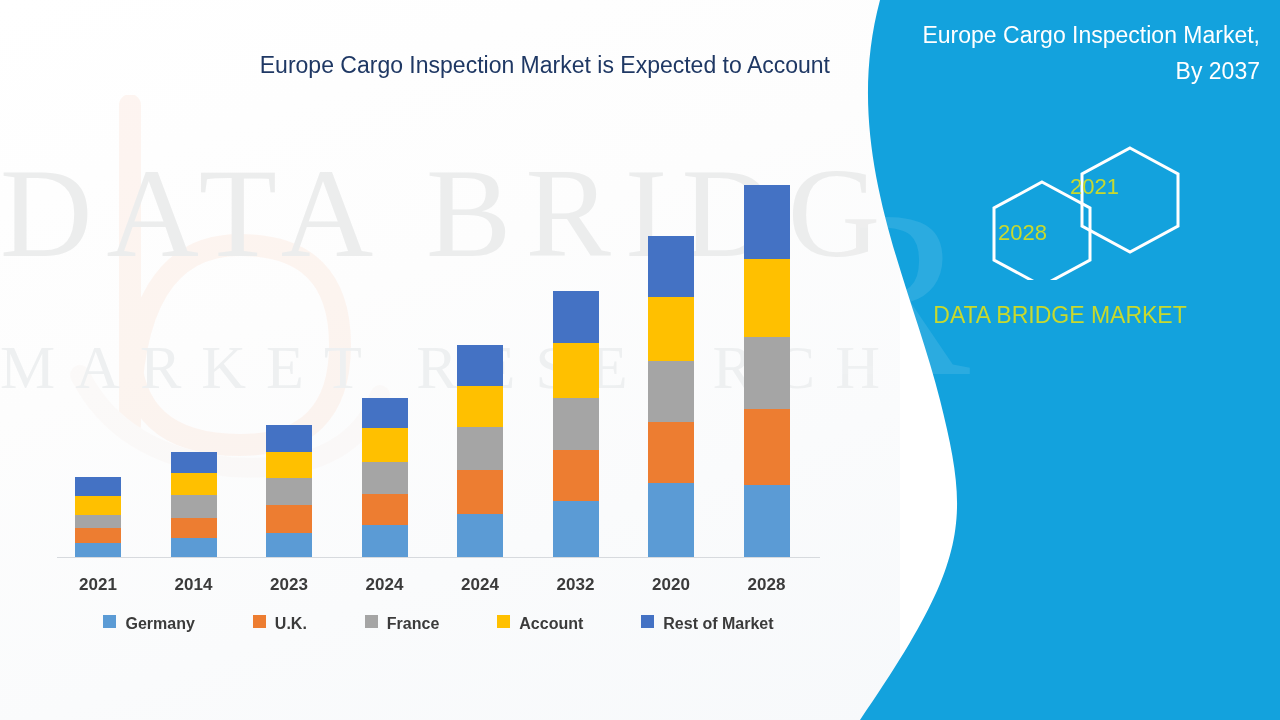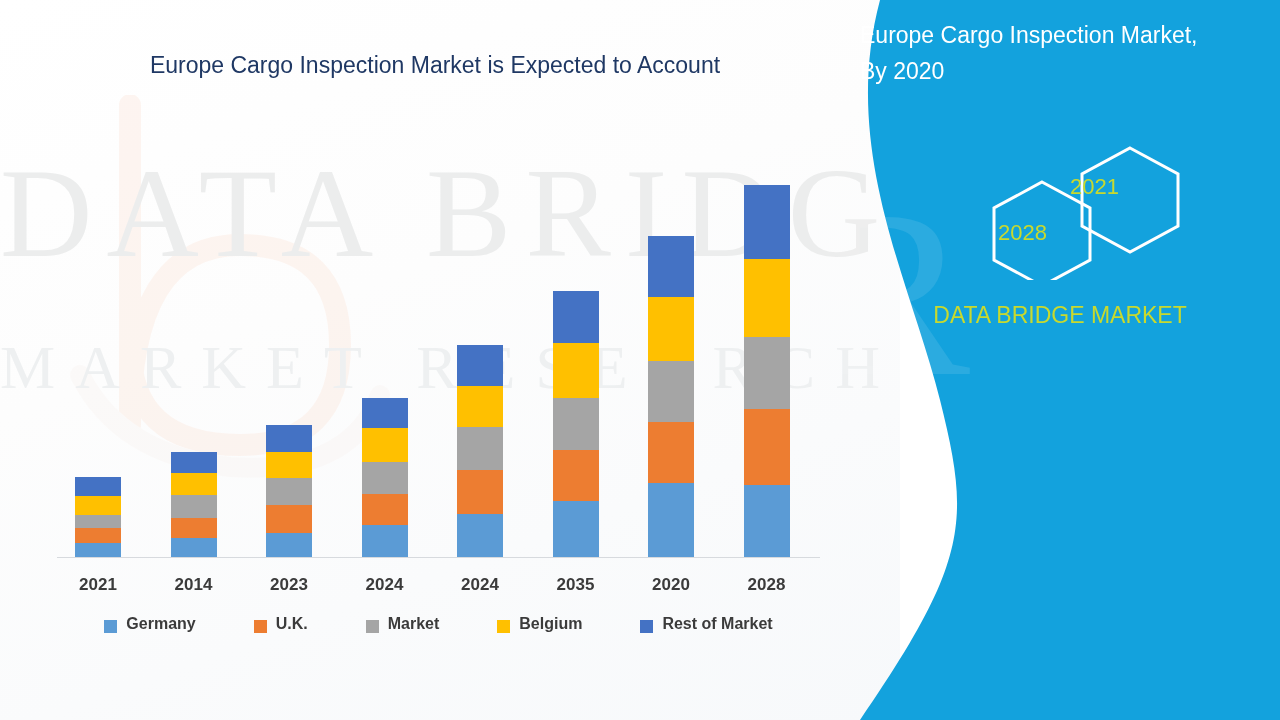--- a/index.html
+++ b/index.html
@@ -55,21 +55,21 @@
     line-height: 1.2;
     margin-top: 34px;
     white-space: nowrap;
   }
 
   
   #chart-title {
     position: absolute;
     left: 40px; top: 48px;
     width: 790px;
-    text-align: center;
+    text-align: right;
     color: #1f3864;
     font-size: 23px;
     line-height: 1.55;
     font-weight: 400;
     z-index: 5;
   }
   #chart-title .title-line { display: block; }
 
   
   #plot-area {
@@ -114,21 +114,21 @@
     position: absolute;
     left: 57px; top: 615px;
     width: 763px;
     display: flex;
     justify-content: center;
     gap: 0px;
     z-index: 6;
   }
   .legend-item {
     display: flex;
-    align-items: flex-end;
+    align-items: flex-start;
     gap: 9px;
     margin-right: 58px;
   }
   .legend-item:last-child { margin-right: 0; }
   .legend-swatch {
     width: 13px; height: 13px;
     display: inline-block;
     flex: 0 0 auto;
   }
   .legend-label {
@@ -144,21 +144,21 @@
     right: 0; top: 0;
     width: 440px; height: 720px;
     overflow: hidden;
   }
   #right-bg { position: absolute; left: 0; top: 0; width: 440px; height: 720px; }
 
   #right-title {
     position: absolute;
     left: 20px; top: 18px;
     width: 400px;
-    text-align: left;
+    text-align: right;
     color: #ffffff;
     font-size: 23px;
     line-height: 1.55;
     z-index: 3;
   }
   #right-title .rt-line { display: block; }
 
   #hex-group {
     position: absolute;
     left: 130px; top: 140px;
@@ -271,21 +271,21 @@
         <span class="bar-xlabel">2024</span>
       </div>
       <div class="bar-group" style="left: 552.5px;">
         <div class="bar-stack">
           <span class="bar-seg" style="height: 56px; background: rgb(91, 155, 213);"></span>
           <span class="bar-seg" style="height: 51px; background: rgb(237, 125, 49);"></span>
           <span class="bar-seg" style="height: 52px; background: rgb(165, 165, 165);"></span>
           <span class="bar-seg" style="height: 55px; background: rgb(255, 192, 0);"></span>
           <span class="bar-seg" style="height: 52px; background: rgb(68, 114, 196);"></span>
         </div>
-        <span class="bar-xlabel">2035</span>
+        <span class="bar-xlabel">2032</span>
       </div>
       <div class="bar-group" style="left: 648px;">
         <div class="bar-stack">
           <span class="bar-seg" style="height: 74px; background: rgb(91, 155, 213);"></span>
           <span class="bar-seg" style="height: 61px; background: rgb(237, 125, 49);"></span>
           <span class="bar-seg" style="height: 61px; background: rgb(165, 165, 165);"></span>
           <span class="bar-seg" style="height: 64px; background: rgb(255, 192, 0);"></span>
           <span class="bar-seg" style="height: 61px; background: rgb(68, 114, 196);"></span>
         </div>
         <span class="bar-xlabel">2020</span>
@@ -306,43 +306,43 @@
       <div class="legend-item">
         <span class="legend-swatch" style="background: rgb(91, 155, 213);"></span>
         <span class="legend-label">Germany</span>
       </div>
       <div class="legend-item">
         <span class="legend-swatch" style="background: rgb(237, 125, 49);"></span>
         <span class="legend-label">U.K.</span>
       </div>
       <div class="legend-item">
         <span class="legend-swatch" style="background: rgb(165, 165, 165);"></span>
-        <span class="legend-label">Market</span>
+        <span class="legend-label">France</span>
       </div>
       <div class="legend-item">
         <span class="legend-swatch" style="background: rgb(255, 192, 0);"></span>
-        <span class="legend-label">Belgium</span>
+        <span class="legend-label">Account</span>
       </div>
       <div class="legend-item">
         <span class="legend-swatch" style="background: rgb(68, 114, 196);"></span>
         <span class="legend-label">Rest of Market</span>
       </div>
     </div>
 </div>
 
 <div id="right-panel">
   <svg id="right-bg" viewBox="0 0 440 720" preserveAspectRatio="none">
     <path d="M40 0 L440 0 L440 720 L20 720 C 130 560, 130 520, 100 400 C 70 280, 0 150, 40 0 Z" fill="#13A2DD"></path>
   </svg>
 
   <div id="right-watermark">R</div>
 
   <div id="right-title">
     <span class="rt-line">Europe Cargo Inspection Market,</span>
-    <span class="rt-line">By 2020</span>
+    <span class="rt-line">By 2037</span>
   </div>
 
   <div id="hex-group">
     <svg width="250" height="140" viewBox="0 0 250 140">
 
       <polygon points="160,8 208,34 208,86 160,112 112,86 112,34" fill="none" stroke="#ffffff" stroke-width="3"></polygon>
 
       <polygon points="72,42 120,68 120,120 72,146 24,120 24,68" fill="none" stroke="#ffffff" stroke-width="3"></polygon>
     </svg>
     <span class="hex-label" id="hex-2021-label">2021</span>

